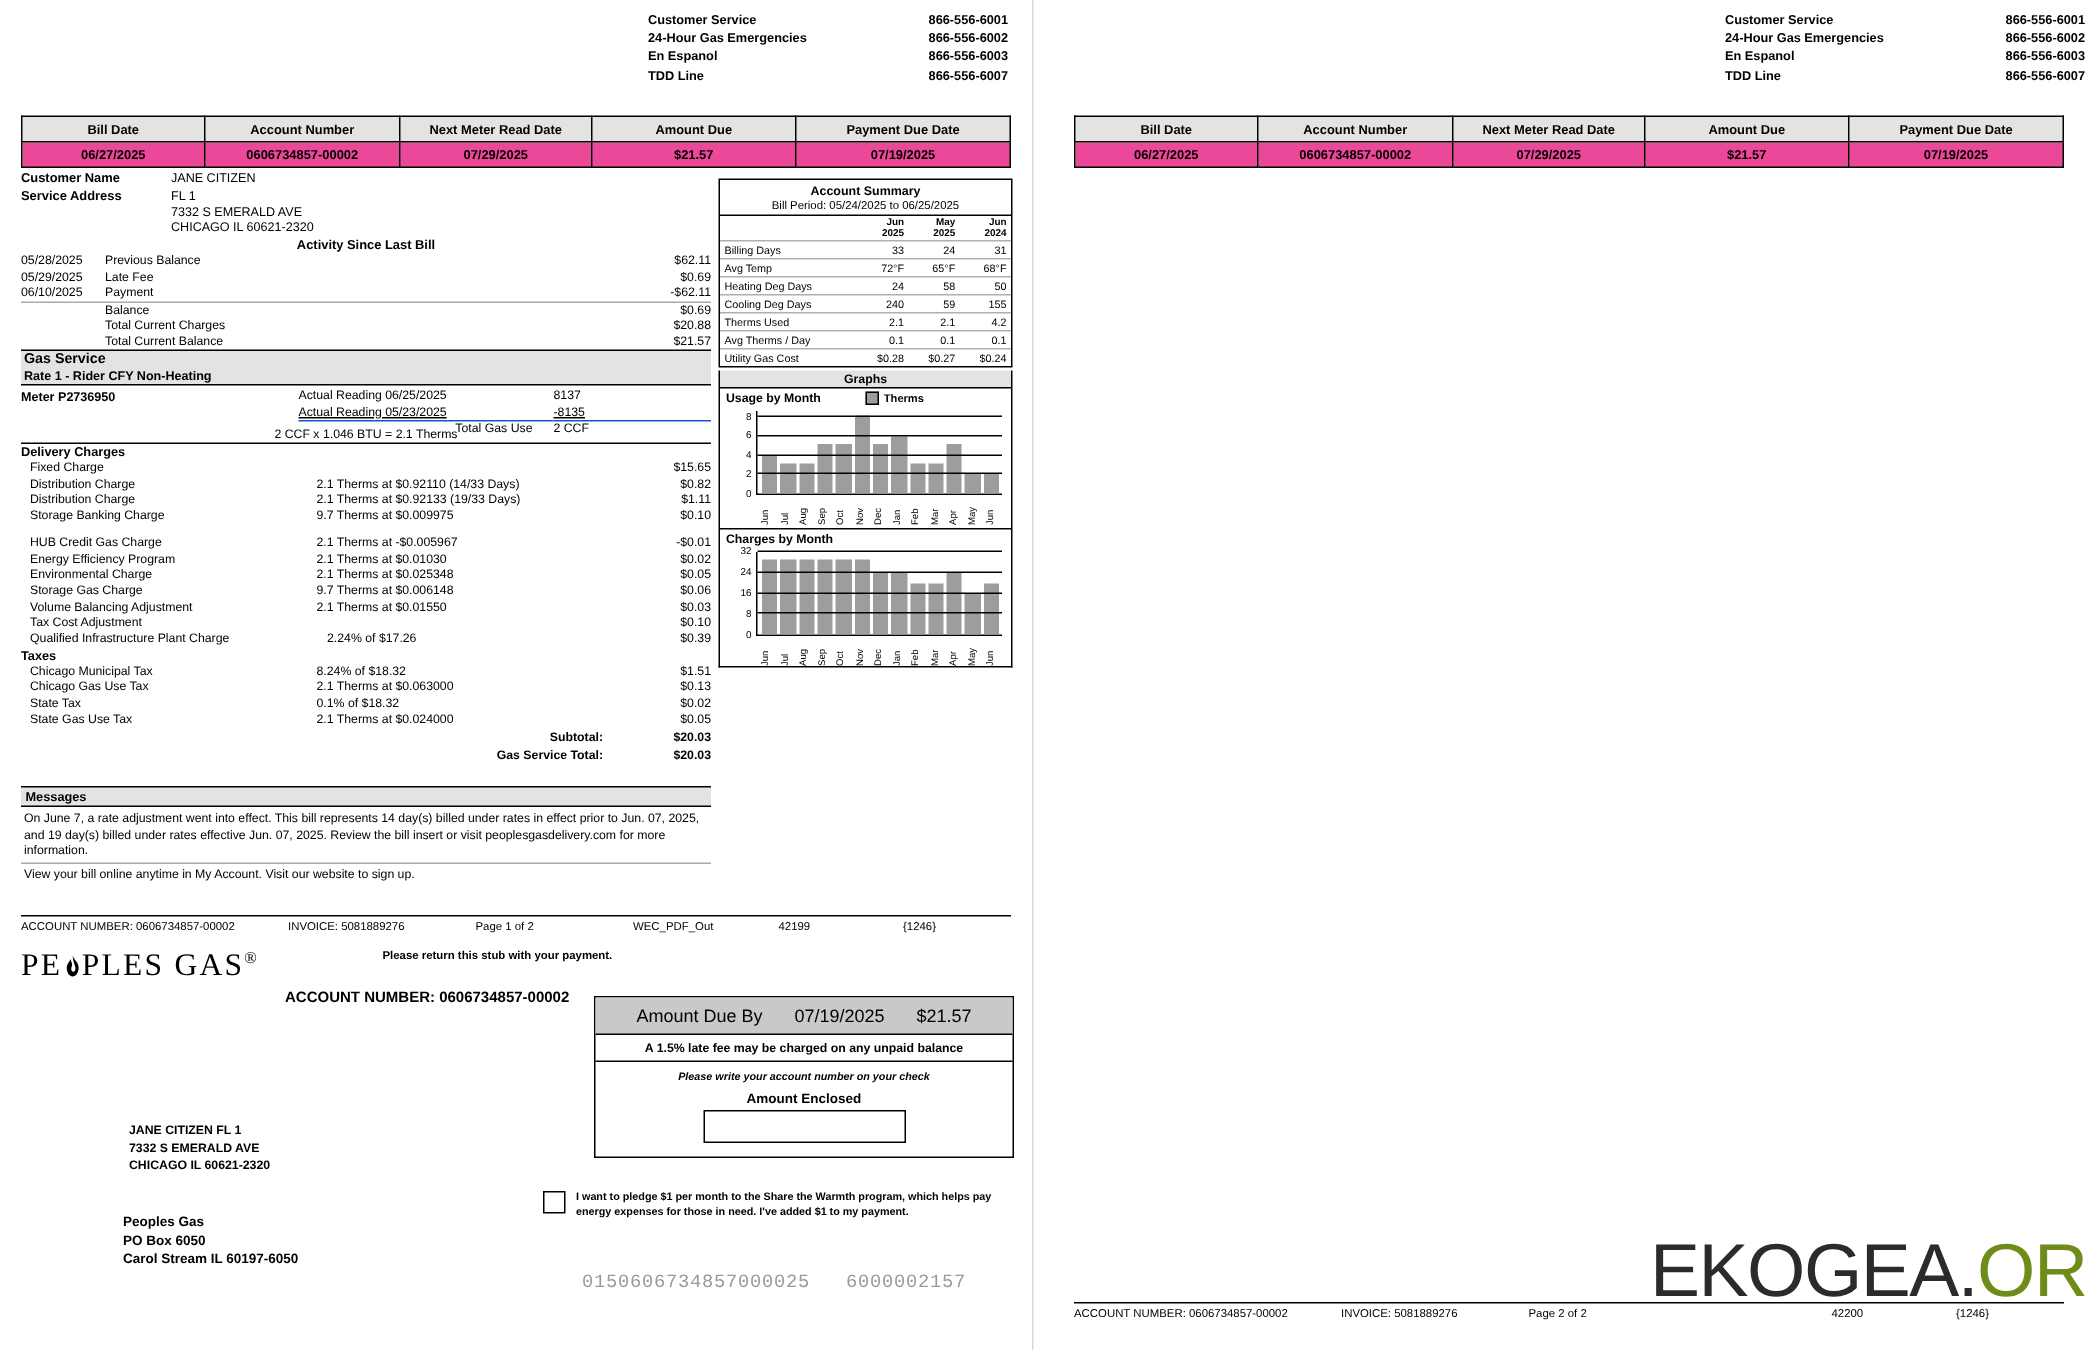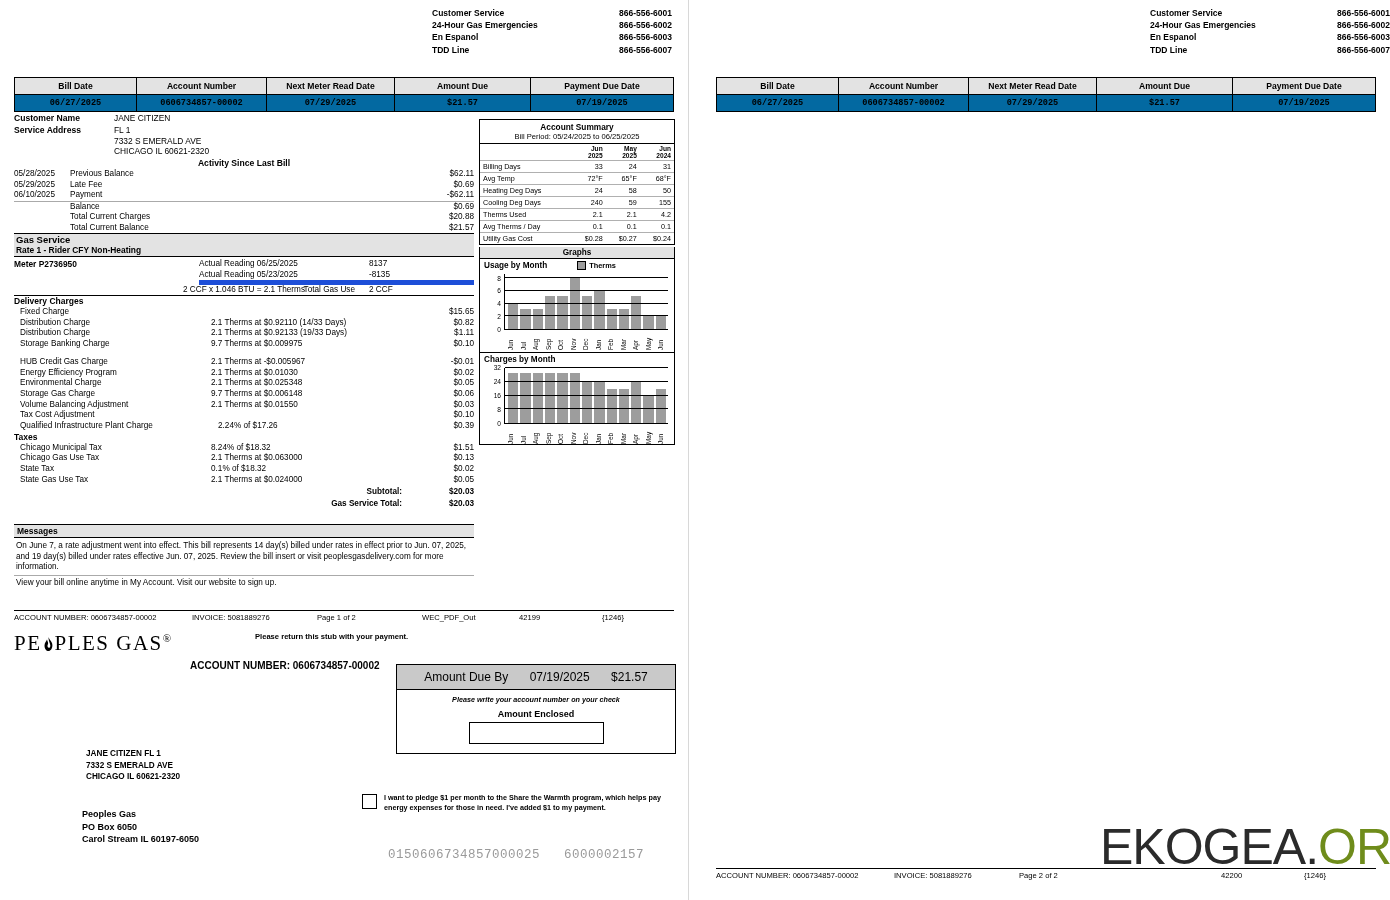--- a/index.html
+++ b/index.html
@@ -23,21 +23,21 @@
   .contact .lbl { width:150px; }
   .contact .num { width:90px; text-align:right; }
 
   
   .strip { position:absolute; border-collapse:collapse; table-layout:fixed; }
   .strip th, .strip td {
     border:1px solid #000; text-align:center; font-size:8.6px;
     font-weight:bold; padding:3px 4px; height:15px;
   }
   .strip th { background:#e3e3e3; }
-  .strip td { background:#0369a1;font-family:Liberation Mono, monospace; }
+  .strip td { background:#ec4899; }
   .hr-thin { border-bottom:1px solid #aaa; }
 
   
   #cust-block { position:absolute; left:14px; top:113px; width:460px; font-size:8.4px; }
   #cust-block .crow { display:flex; margin-bottom:1.5px; }
   #cust-block .ck { width:100px; font-weight:bold; font-size:8.6px; }
   #cust-block .cv { flex:1; }
   #cust-block .cv2 { margin-left:100px; }
 
   #activity { position:absolute; left:14px; top:158px; width:460px; font-size:8.2px; }
@@ -49,21 +49,21 @@
 
   #gas-service { position:absolute; left:14px; top:233px; width:460px; }
   #gas-service .gs-head { background:#e3e3e3; border-top:1px solid #000; padding:1px 2px; }
   #gas-service .gs-t1 { font-weight:bold; font-size:9.5px; line-height:10px; }
   #gas-service .gs-t2 { font-weight:bold; font-size:8.4px; line-height:10px; }
   #gas-service .meter { border-top:1px solid #000; padding-top:2px; font-size:8.2px; }
   .mrow { display:flex; line-height:10.5px; }
   .mlabel { width:185px; font-weight:bold; font-size:8.4px; }
   .mmid { width:170px; text-align:left; }
   .mval { width:105px; text-align:left; }
-  .underline-val { border-bottom:5px solid #1d4ed8; display:inline-block; min-width:56px; }
+  .underline-val { border-bottom:1px solid #1d4ed8; display:inline-block; min-width:56px;text-decoration:underline; }
 
   #conv-line { position:absolute; left:14px; top:285px; width:460px;
                text-align:center; font-size:8.2px; border-bottom:1px solid #000; padding-bottom:1px;}
 
   #charges { position:absolute; left:14px; top:296px; width:460px; font-size:8.2px; }
   #charges .grp { font-weight:bold; font-size:8.5px; line-height:11px; }
   #charges .crow { display:flex; line-height:10.7px; }
   #charges .cname { width:165px; padding-left:6px; }
   #charges .cdetail { flex:1;margin-left:32px; }
   #charges .camt { width:62px; text-align:right; }
@@ -555,20 +555,21 @@
 
   <div id="stub-note">Please return this stub with your payment.</div>
   <div id="stub-acct">ACCOUNT NUMBER: 0606734857-00002</div>
 
   <div id="stub-box">
     <div id="due-row">
       <span>Amount Due By</span>
       <span>07/19/2025</span>
       <span>$21.57</span>
     </div>
+    <div id="late-row">A 1.5% late fee may be charged on any unpaid balance</div>
     <div id="write-row">Please write your account number on your check</div>
     <div id="enclosed-lbl">Amount Enclosed</div>
     <div id="enclosed-box"></div>
   </div>
 
   <div id="pledge">
     <div class="cb"></div>
     <div class="ptxt">I want to pledge $1 per month to the Share the Warmth program, which helps pay energy expenses for those in need. I've added $1 to my payment.</div>
   </div>
 

